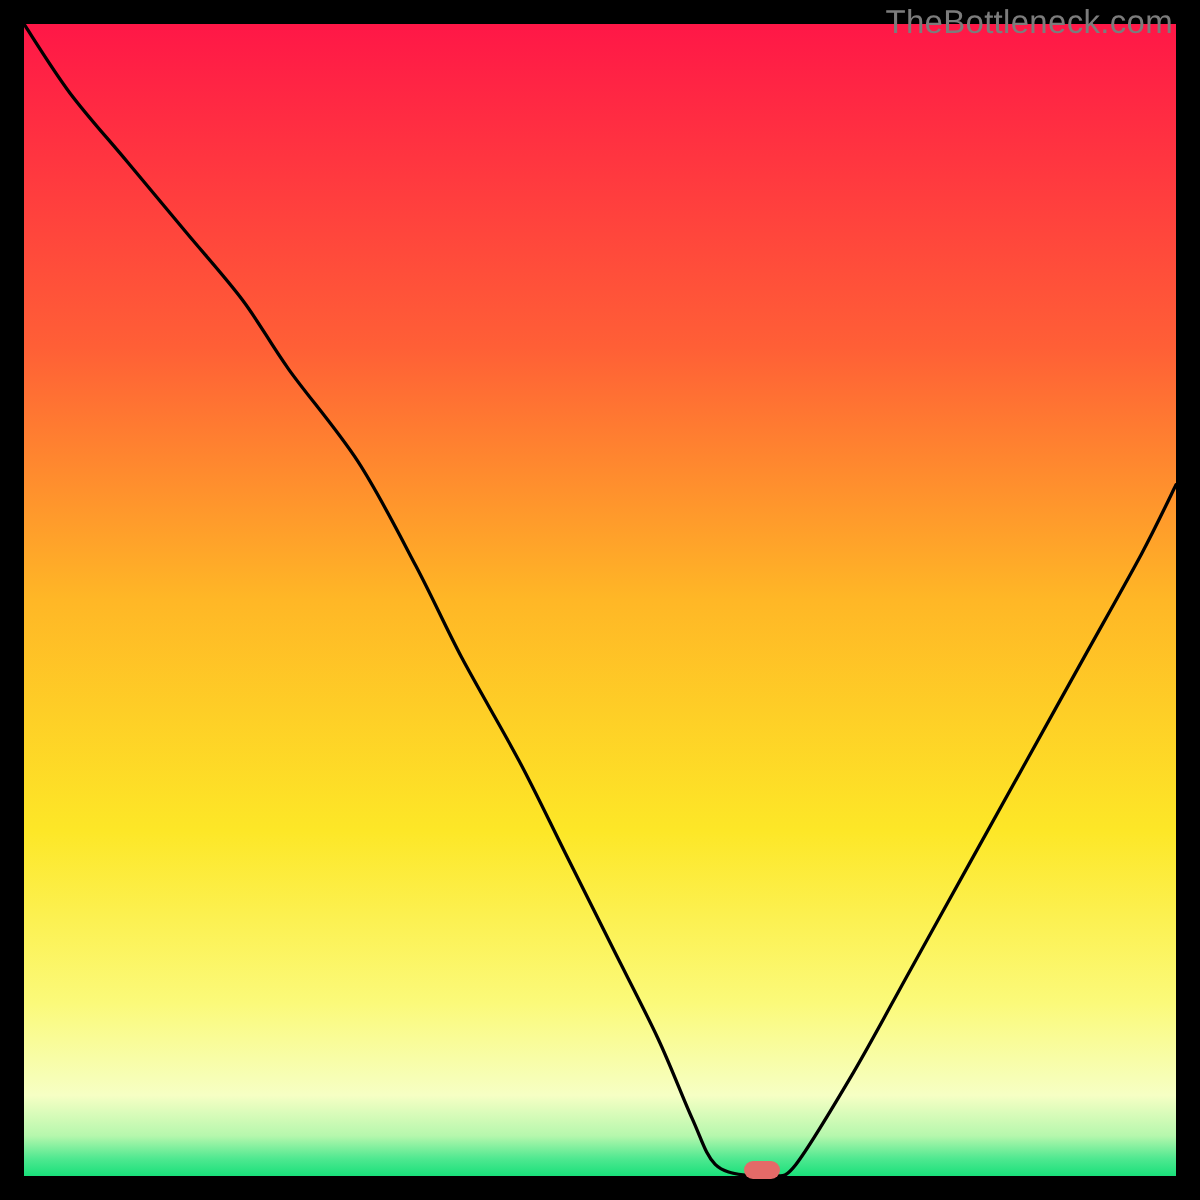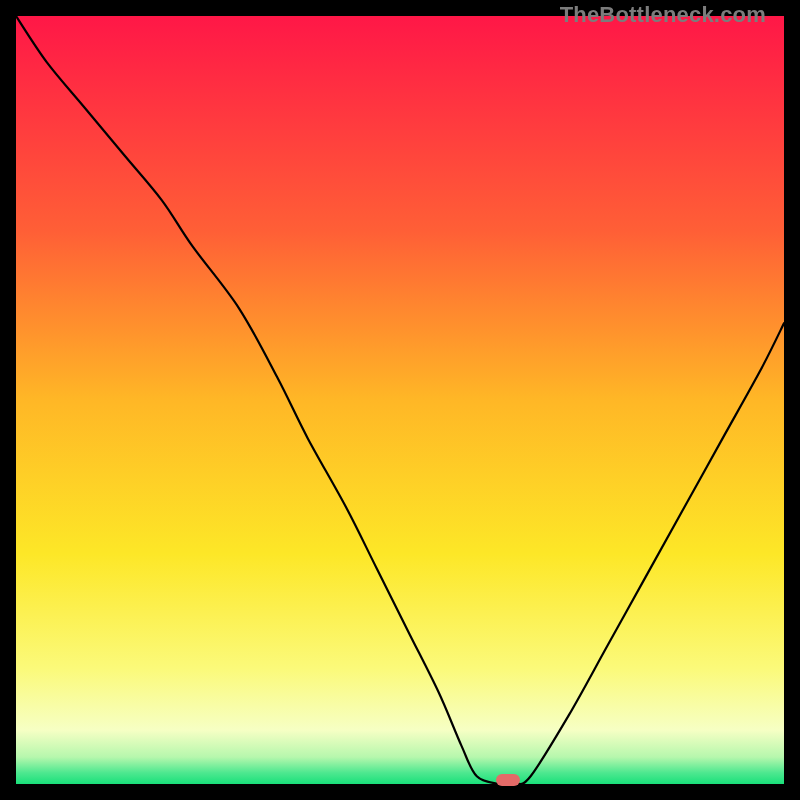--- a/index.html
+++ b/index.html
@@ -30,24 +30,24 @@
   }
   svg.curve {
     position: absolute;
     left: 0; top: 0;
     width: 768px;
     height: 768px;
   }
   .watermark {
     position: absolute;
     top: 2px;
-    right: 34px;
+    right: 18px;
     color: #7c7c7c;
     font-size: 22px;
-    font-weight: 700;
+    font-weight: 400;
     letter-spacing: 0.2px;
     user-select: none;
   }
   .marker {
     position: absolute;
     width: 24px;
     height: 12px;
     border-radius: 6px;
     background: #e46a68;
     transform: translate(-50%, -50%);

